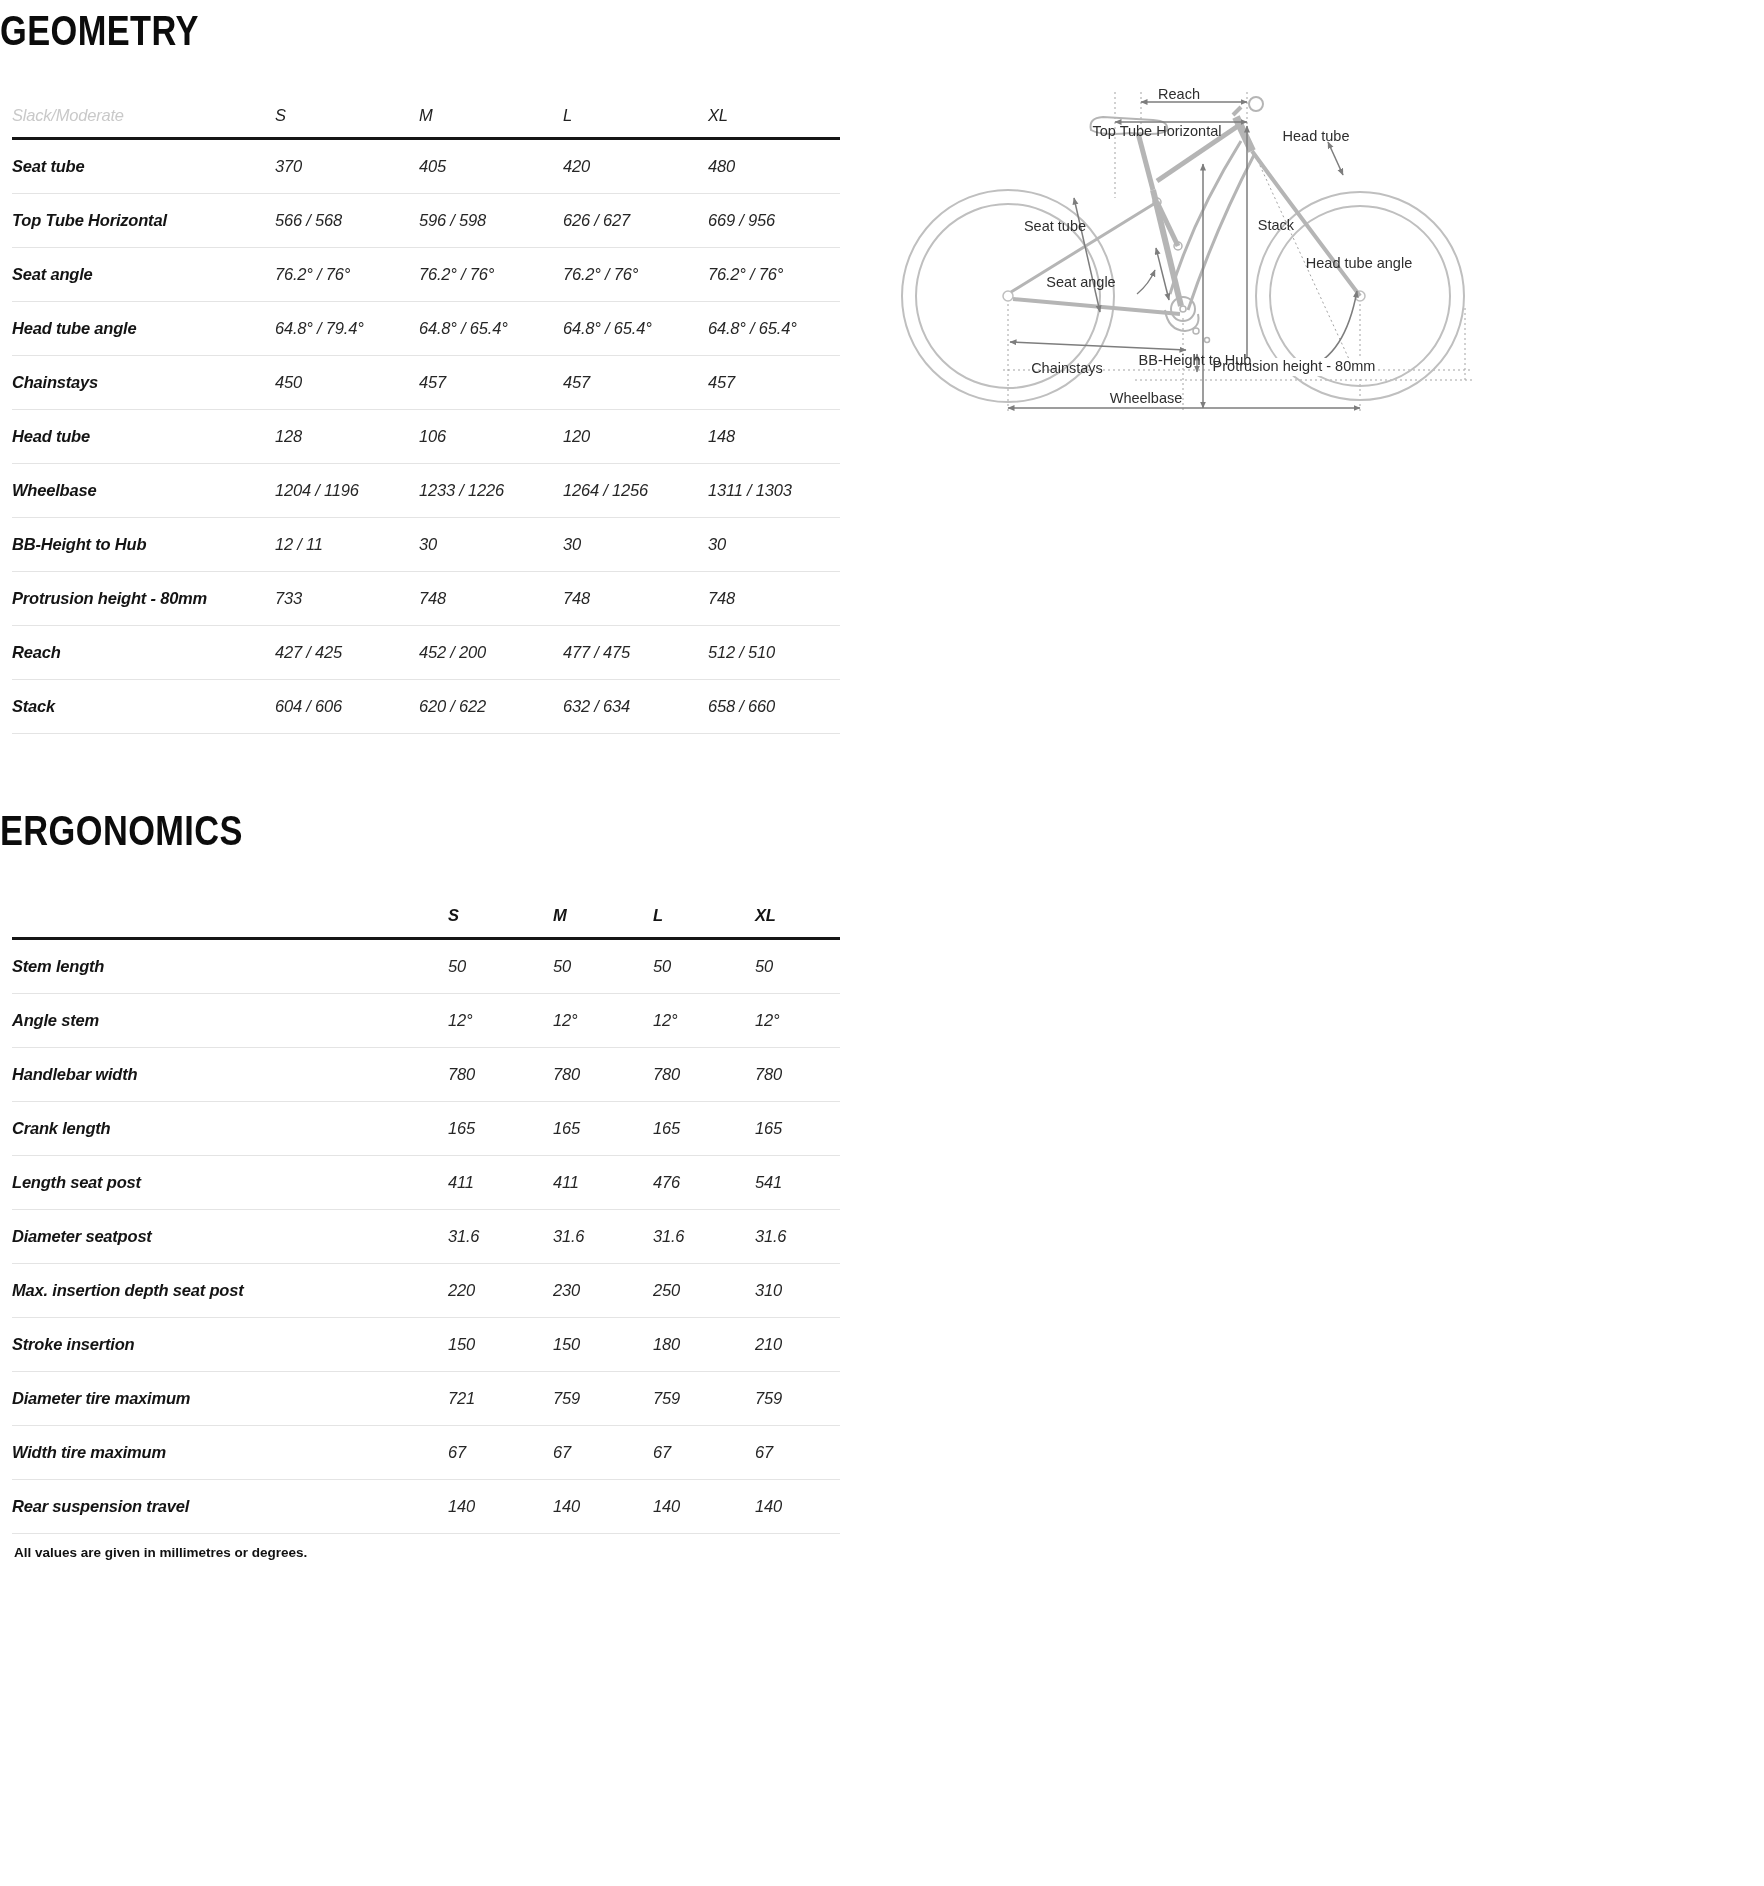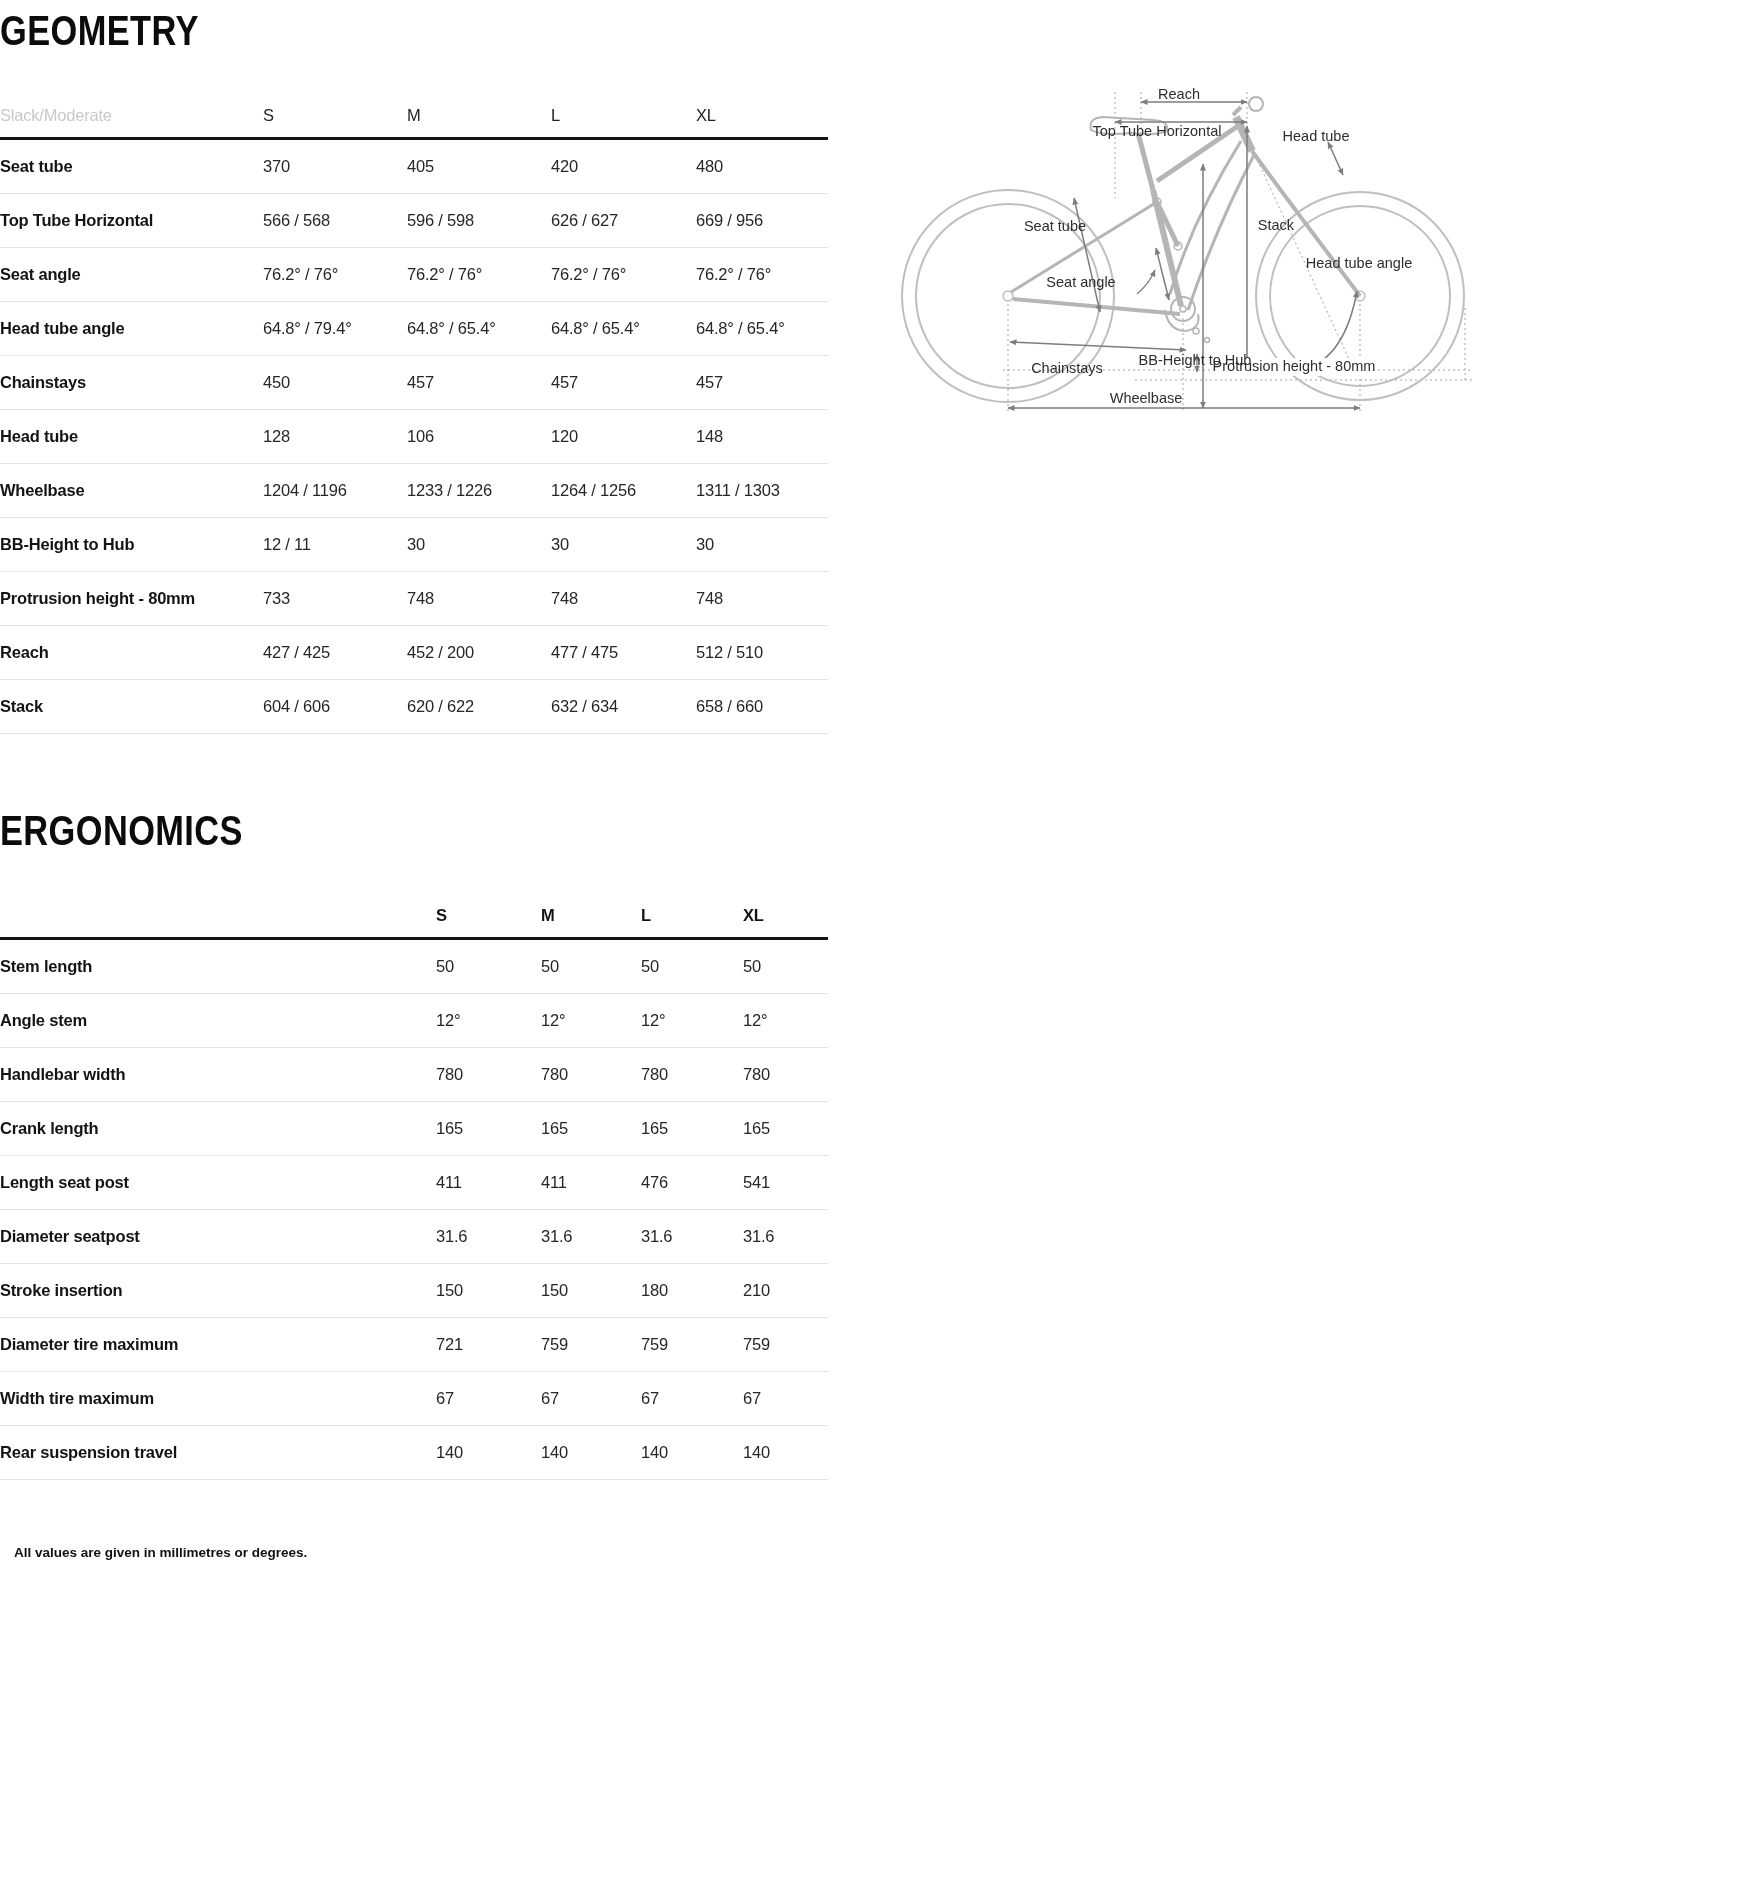--- a/index.html
+++ b/index.html
@@ -5,21 +5,21 @@
   html,body{margin:0;padding:0;}
   body{
     width:1764px;height:1886px;position:relative;background:#ffffff;
     font-family:"Liberation Sans",sans-serif;color:#1c1c1c;overflow:hidden;
     -webkit-font-smoothing:antialiased;
   }
   .title{
     position:absolute;left:0;font-size:43px;font-weight:700;color:#0c0c0c;
     transform:scaleX(0.80);transform-origin:0 50%;white-space:nowrap;letter-spacing:.5px;
   }
-  .spec-table{position:absolute;left:0;width:828px;padding-left:0;}
+  .spec-table{position:absolute;left:0;width:828px;padding-left:12px;font-style:italic;}
   .thead{display:grid;height:46px;align-items:center;border-bottom:3px solid #151515;box-sizing:border-box;}
   .tr{display:grid;height:54px;align-items:center;border-bottom:1px solid #e4e4e4;box-sizing:border-box;}
   .geo .thead,.geo .tr{grid-template-columns:263px 144px 144px 145px 132px;}
   .ergo .thead,.ergo .tr{grid-template-columns:436px 105px 100px 102px 85px;}
   .td,.th{font-size:16.5px;letter-spacing:-0.2px;white-space:nowrap;color:#262626;}
   .td.label{font-weight:700;color:#141414;}
   .th{font-weight:400;color:#222;}
   .ergo .th{font-weight:700;color:#141414;}
   .th.muted{color:#c9c9c9;font-weight:400;}
   .footnote{position:absolute;left:14px;top:1545px;font-size:13.5px;color:#111;font-weight:bold;}
@@ -250,20 +250,27 @@
     <div class="td">541</div>
   </div>
   <div class="tr">
     <div class="td label">Diameter seatpost</div>
     <div class="td">31.6</div>
     <div class="td">31.6</div>
     <div class="td">31.6</div>
     <div class="td">31.6</div>
   </div>
   <div class="tr">
+    <div class="td label">Max. insertion depth seat post</div>
+    <div class="td">220</div>
+    <div class="td">230</div>
+    <div class="td">250</div>
+    <div class="td">310</div>
+  </div>
+  <div class="tr">
     <div class="td label">Stroke insertion</div>
     <div class="td">150</div>
     <div class="td">150</div>
     <div class="td">180</div>
     <div class="td">210</div>
   </div>
   <div class="tr">
     <div class="td label">Diameter tire maximum</div>
     <div class="td">721</div>
     <div class="td">759</div>

